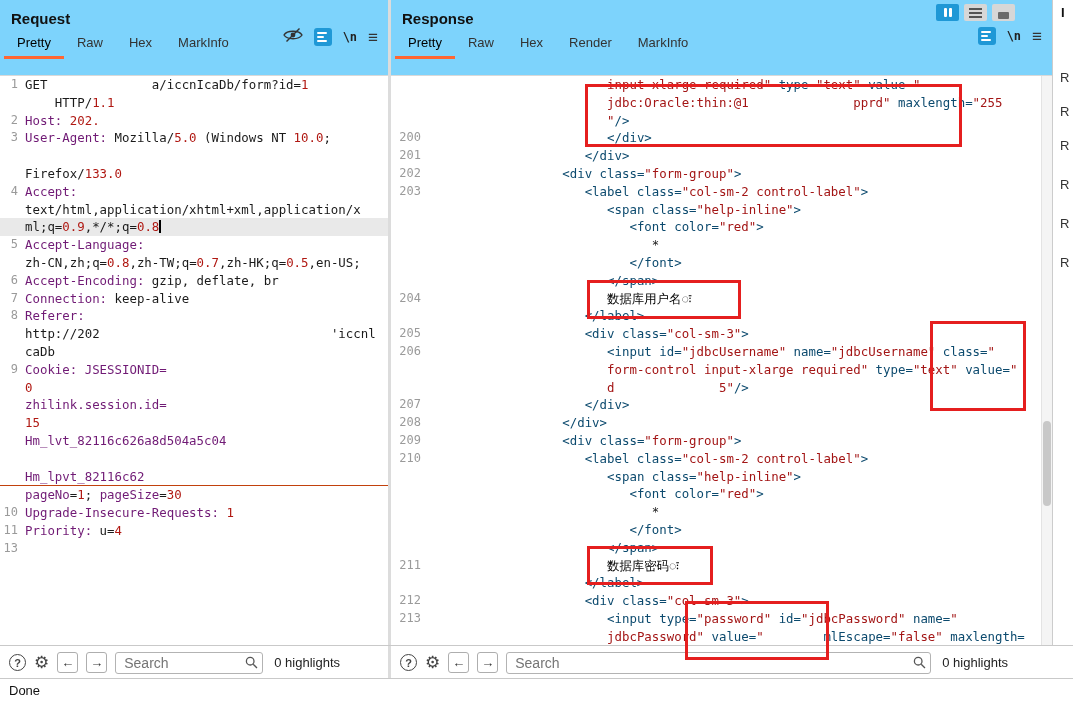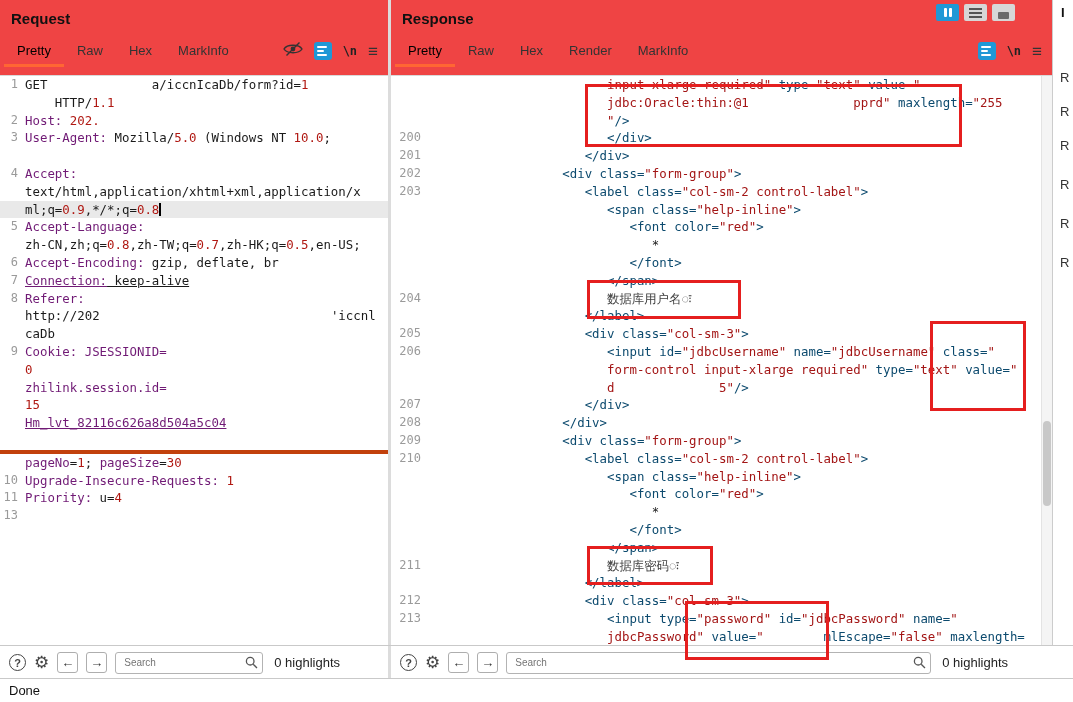--- a/index.html
+++ b/index.html
@@ -5,49 +5,49 @@
   html,body{margin:0;padding:0}
   body{width:1073px;height:702px;position:relative;background:#fff;overflow:hidden;
        font-family:"Liberation Sans",sans-serif;color:#111}
 
   
   .pane{position:absolute;top:0;height:645px;background:#fff}
   #req-pane{left:0;width:388px}
   #resp-pane{left:391px;width:661px}
   #pane-divider{position:absolute;left:388px;top:0;width:3px;height:678px;background:#dcdcdc}
 
-  .pane-header{position:absolute;top:0;left:0;right:0;height:75px;border-bottom:1px solid #d9d9d9;background:#ef4444}
+  .pane-header{position:absolute;top:0;left:0;right:0;height:75px;border-bottom:1px solid #d9d9d9;background:#7dd3fc}
   .pane-title{position:absolute;top:10px;left:11px;font-size:15px;font-weight:bold;color:#111}
-  .tabbar{position:absolute;left:4px;right:0;bottom:8px;height:32px;display:flex;align-items:center}
+  .tabbar{position:absolute;left:4px;right:0;bottom:16px;height:32px;display:flex;align-items:flex-start}
   .tab{padding:8px 13px 9px;font-size:13px;color:#333;cursor:pointer;white-space:nowrap}
   .tab.active{box-shadow:inset 0 -3px 0 #ff6633;color:#000}
   .tab-icons{margin-left:auto;display:flex;align-items:center;gap:11px;padding-right:10px}
   .blue-icon{width:18px;height:18px;background:#1f98d6;border-radius:3px;display:flex;flex-direction:column;
              justify-content:center;gap:2px;padding-left:3px;box-sizing:border-box}
   .blue-icon i{display:block;height:2px;background:#fff;border-radius:1px}
   .blue-icon i:nth-child(1){width:10px}.blue-icon i:nth-child(2){width:7px}.blue-icon i:nth-child(3){width:10px}
   .nl-icon{font-family:"DejaVu Sans Mono",monospace;font-size:12px;font-weight:bold;color:#222}
   .menu-icon{font-size:17px;color:#333;line-height:1}
 
   
   .code-area{position:absolute;top:76px;left:0;right:0;bottom:0;overflow:hidden;
              font-family:"DejaVu Sans Mono",monospace;font-size:12.4px;line-height:17.8px}
   .code-row{display:flex;height:17.8px;overflow:hidden}
   .code-row.hl{background:#e9e9e9}
-  .code-row.sep{border-top:4px solid #c2410c}
+  .code-row.sep{border-top:1px solid #c2410c}
   .lnum{flex:0 0 18px;text-align:right;color:#9a9a9a;font-size:12px}
   #resp-lines .lnum{flex:0 0 30px}
   .lcode{flex:1;padding-left:7px;white-space:pre;color:#1a1a1a}
   .c-k{color:#1a1a1a}
   .c-h{color:#701a75}
   .c-n{color:#b01812}
   .c-t{color:#0c4a6e}
   .c-v{color:#a31515}
-  .c-cjk{color:#404040}
-  .c-u{text-decoration:underline}
+  .c-cjk{color:#000000}
+  .c-u{}
   .cursor{display:inline-block;width:1.5px;height:13px;background:#000;vertical-align:-2px}
 
   
   #resp-scroll{position:absolute;right:0;top:76px;bottom:0;width:10px;background:#f4f4f4;border-left:1px solid #e3e3e3}
   #resp-thumb{position:absolute;left:1px;right:1px;top:345px;height:85px;background:#c8c8c8;border-radius:4px}
 
   
   #inspector{position:absolute;left:1052px;top:0;width:21px;height:645px;border-left:1px solid #ccc;background:#fff}
   .insp-title{position:absolute;top:5px;left:8px;font-size:13px;font-weight:bold;color:#111}
   .insp-item{position:absolute;left:7px;font-size:13px;color:#333;cursor:pointer}
@@ -68,21 +68,21 @@
   #search-right{width:664px;border-left:3px solid #dcdcdc}
   .round-help{width:17px;height:17px;border:1.5px solid #444;border-radius:50%;font-size:11px;display:flex;
               align-items:center;justify-content:center;color:#444;font-weight:bold;box-sizing:border-box}
   .gear{font-size:17px;color:#444;line-height:1}
   .nav-btn{width:21px;height:21px;border:1px solid #aeaeae;border-radius:3px;display:flex;align-items:center;
            justify-content:center;font-size:13px;color:#333;background:#fff;box-sizing:border-box;cursor:pointer}
   .search-box{position:relative;height:22px}
   #search-left .search-box{width:148px}
   #search-right .search-box{width:425px}
   .search-box input{width:100%;height:100%;box-sizing:border-box;border:1px solid #b3b3b3;border-radius:3px;
-                    padding:0 22px 0 8px;font-size:10px;color:#a16207;outline:none;font-family:"Liberation Sans",sans-serif}
+                    padding:0 22px 0 8px;font-size:14px;color:#a16207;outline:none;font-family:"Liberation Sans",sans-serif}
   .search-box svg{position:absolute;right:5px;top:4px}
   .hl-count{font-size:13px;color:#222;margin-left:3px;white-space:nowrap}
 
   
   #status-bar{position:absolute;left:0;top:678px;width:1073px;height:24px;border-top:1px solid #c9c9c9;
               display:flex;align-items:center;padding-left:9px;box-sizing:border-box;font-size:13px;color:#111;background:#fff}
 
   
   .anno{position:absolute;border:3px solid #e51f1f;z-index:70;pointer-events:none}
 </style>
@@ -132,20 +132,24 @@
         </div>
         <div class="code-row">
           <span class="lnum">3</span>
           <span class="lcode"><span class="c-h">User-Agent:</span><span class="c-k"> Mozilla/</span><span class="c-n">5.0</span><span class="c-k"> (Windows NT </span><span class="c-n">10.0</span><span class="c-k">;</span></span>
         </div>
         <div class="code-row">
           <span class="lnum"></span>
           <span class="lcode"><span class="c-k"></span></span>
         </div>
         <div class="code-row">
+          <span class="lnum"></span>
+          <span class="lcode"><span class="c-k">Firefox/</span><span class="c-n">133.0</span></span>
+        </div>
+        <div class="code-row">
           <span class="lnum">4</span>
           <span class="lcode"><span class="c-h">Accept:</span></span>
         </div>
         <div class="code-row">
           <span class="lnum"></span>
           <span class="lcode"><span class="c-k">text/html,application/xhtml+xml,application/x</span></span>
         </div>
         <div class="code-row hl">
           <span class="lnum"></span>
           <span class="lcode"><span class="c-k">ml;q=</span><span class="c-n">0.9</span><span class="c-k">,*/*;q=</span><span class="c-n">0.8</span><span class="cursor"></span></span>
@@ -194,20 +198,24 @@
           <span class="lnum"></span>
           <span class="lcode"><span class="c-n">15</span></span>
         </div>
         <div class="code-row">
           <span class="lnum"></span>
           <span class="lcode"><span class="c-h c-u">Hm_lvt_82116c626a8d504a5c04</span></span>
         </div>
         <div class="code-row">
           <span class="lnum"></span>
           <span class="lcode"><span class="c-k"></span></span>
+        </div>
+        <div class="code-row">
+          <span class="lnum"></span>
+          <span class="lcode"><span class="c-h c-u">Hm_lpvt_82116c62</span></span>
         </div>
         <div class="code-row sep">
           <span class="lnum"></span>
           <span class="lcode"><span class="c-h">pageNo</span><span class="c-k">=</span><span class="c-n">1</span><span class="c-k">; </span><span class="c-h">pageSize</span><span class="c-k">=</span><span class="c-n">30</span></span>
         </div>
         <div class="code-row">
           <span class="lnum">10</span>
           <span class="lcode"><span class="c-h">Upgrade-Insecure-Requests:</span><span class="c-k"> </span><span class="c-n">1</span></span>
         </div>
         <div class="code-row">

